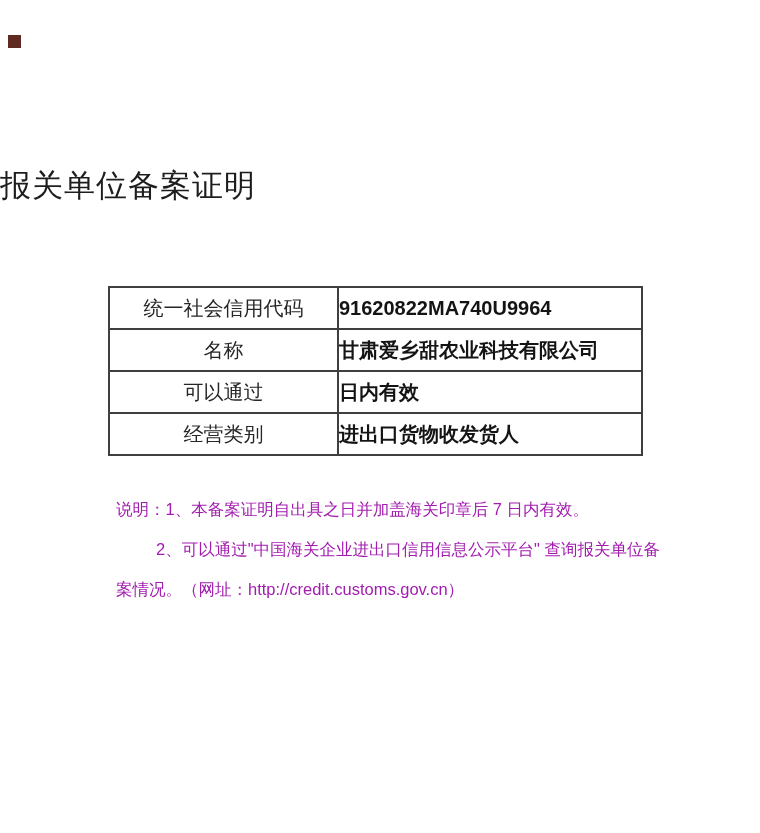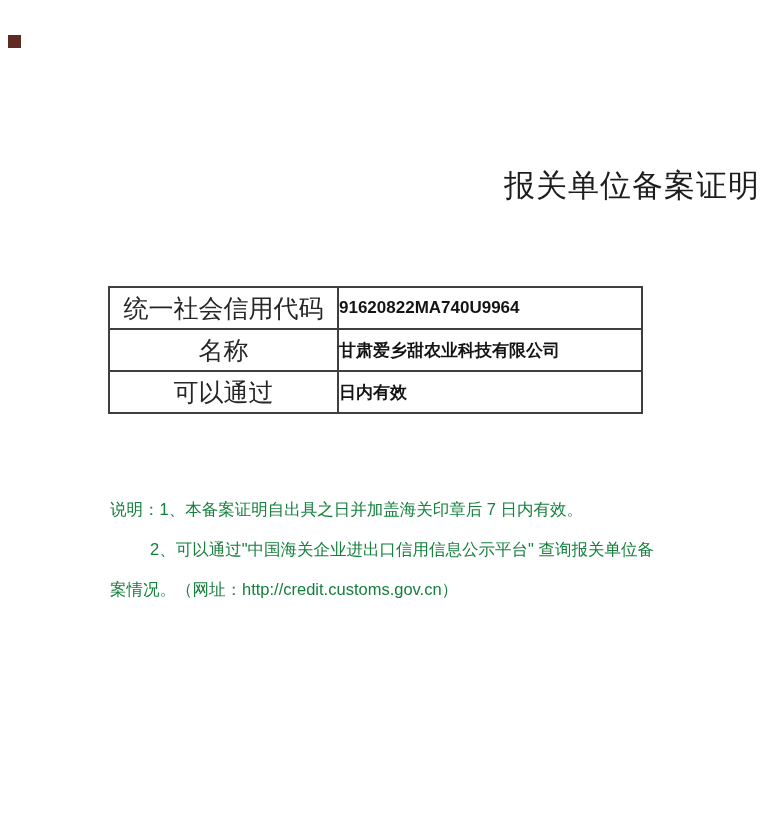--- a/index.html
+++ b/index.html
@@ -21,21 +21,21 @@
     top: 35px;
     width: 13px;
     height: 13px;
     background: #5e2a21;
   }
   .doc-title {
     position: absolute;
     left: 0;
     top: 165px;
     width: 760px;
-    text-align: right;
+    text-align: left;
     font-size: 31px;
     letter-spacing: 1px;
     font-weight: 500;
     color: #1d1d1d;
   }
   table.cert-table {
     position: absolute;
     left: 108px;
     top: 286px;
     width: 529px;
@@ -44,40 +44,40 @@
   }
   table.cert-table td {
     border: 2px solid #3f3f3f;
     height: 40px;
     padding: 0;
     vertical-align: middle;
   }
   td.cell-label {
     width: 227px;
     text-align: center;
-    font-size: 25px;
+    font-size: 20px;
     color: #262626;
     font-weight: 400;
   }
   td.cell-value {
     width: 302px;
     text-align: left;
     padding-left: 13px;
-    font-size: 17px;
+    font-size: 20px;
     font-weight: 700;
     color: #141414;
   }
   .notes {
     position: absolute;
-    left: 110px;
+    left: 116px;
     top: 489px;
     width: 548px;
     font-size: 16.5px;
     line-height: 40px;
-    color: #15803d;
+    color: #a21caf;
   }
   .notes p {
     margin: 0;
     padding: 0;
   }
   .note-indented {
     text-indent: 40px;
   }
 </style>
 </head>
@@ -96,20 +96,24 @@
         <td class="cell-value">91620822MA740U9964</td>
       </tr>
       <tr>
         <td class="cell-label">名称</td>
         <td class="cell-value">甘肃爱乡甜农业科技有限公司</td>
       </tr>
       <tr>
         <td class="cell-label">可以通过</td>
         <td class="cell-value">日内有效</td>
       </tr>
+      <tr>
+        <td class="cell-label">经营类别</td>
+        <td class="cell-value">进出口货物收发货人</td>
+      </tr>
     </tbody>
   </table>
 
   <div class="notes">
     <p>说明：1、本备案证明自出具之日并加盖海关印章后 7 日内有效。</p>
     <p class="note-indented">2、可以通过"中国海关企业进出口信用信息公示平台" 查询报关单位备案情况。（网址：http://credit.customs.gov.cn）</p>
   </div>
 
 </div>
 

